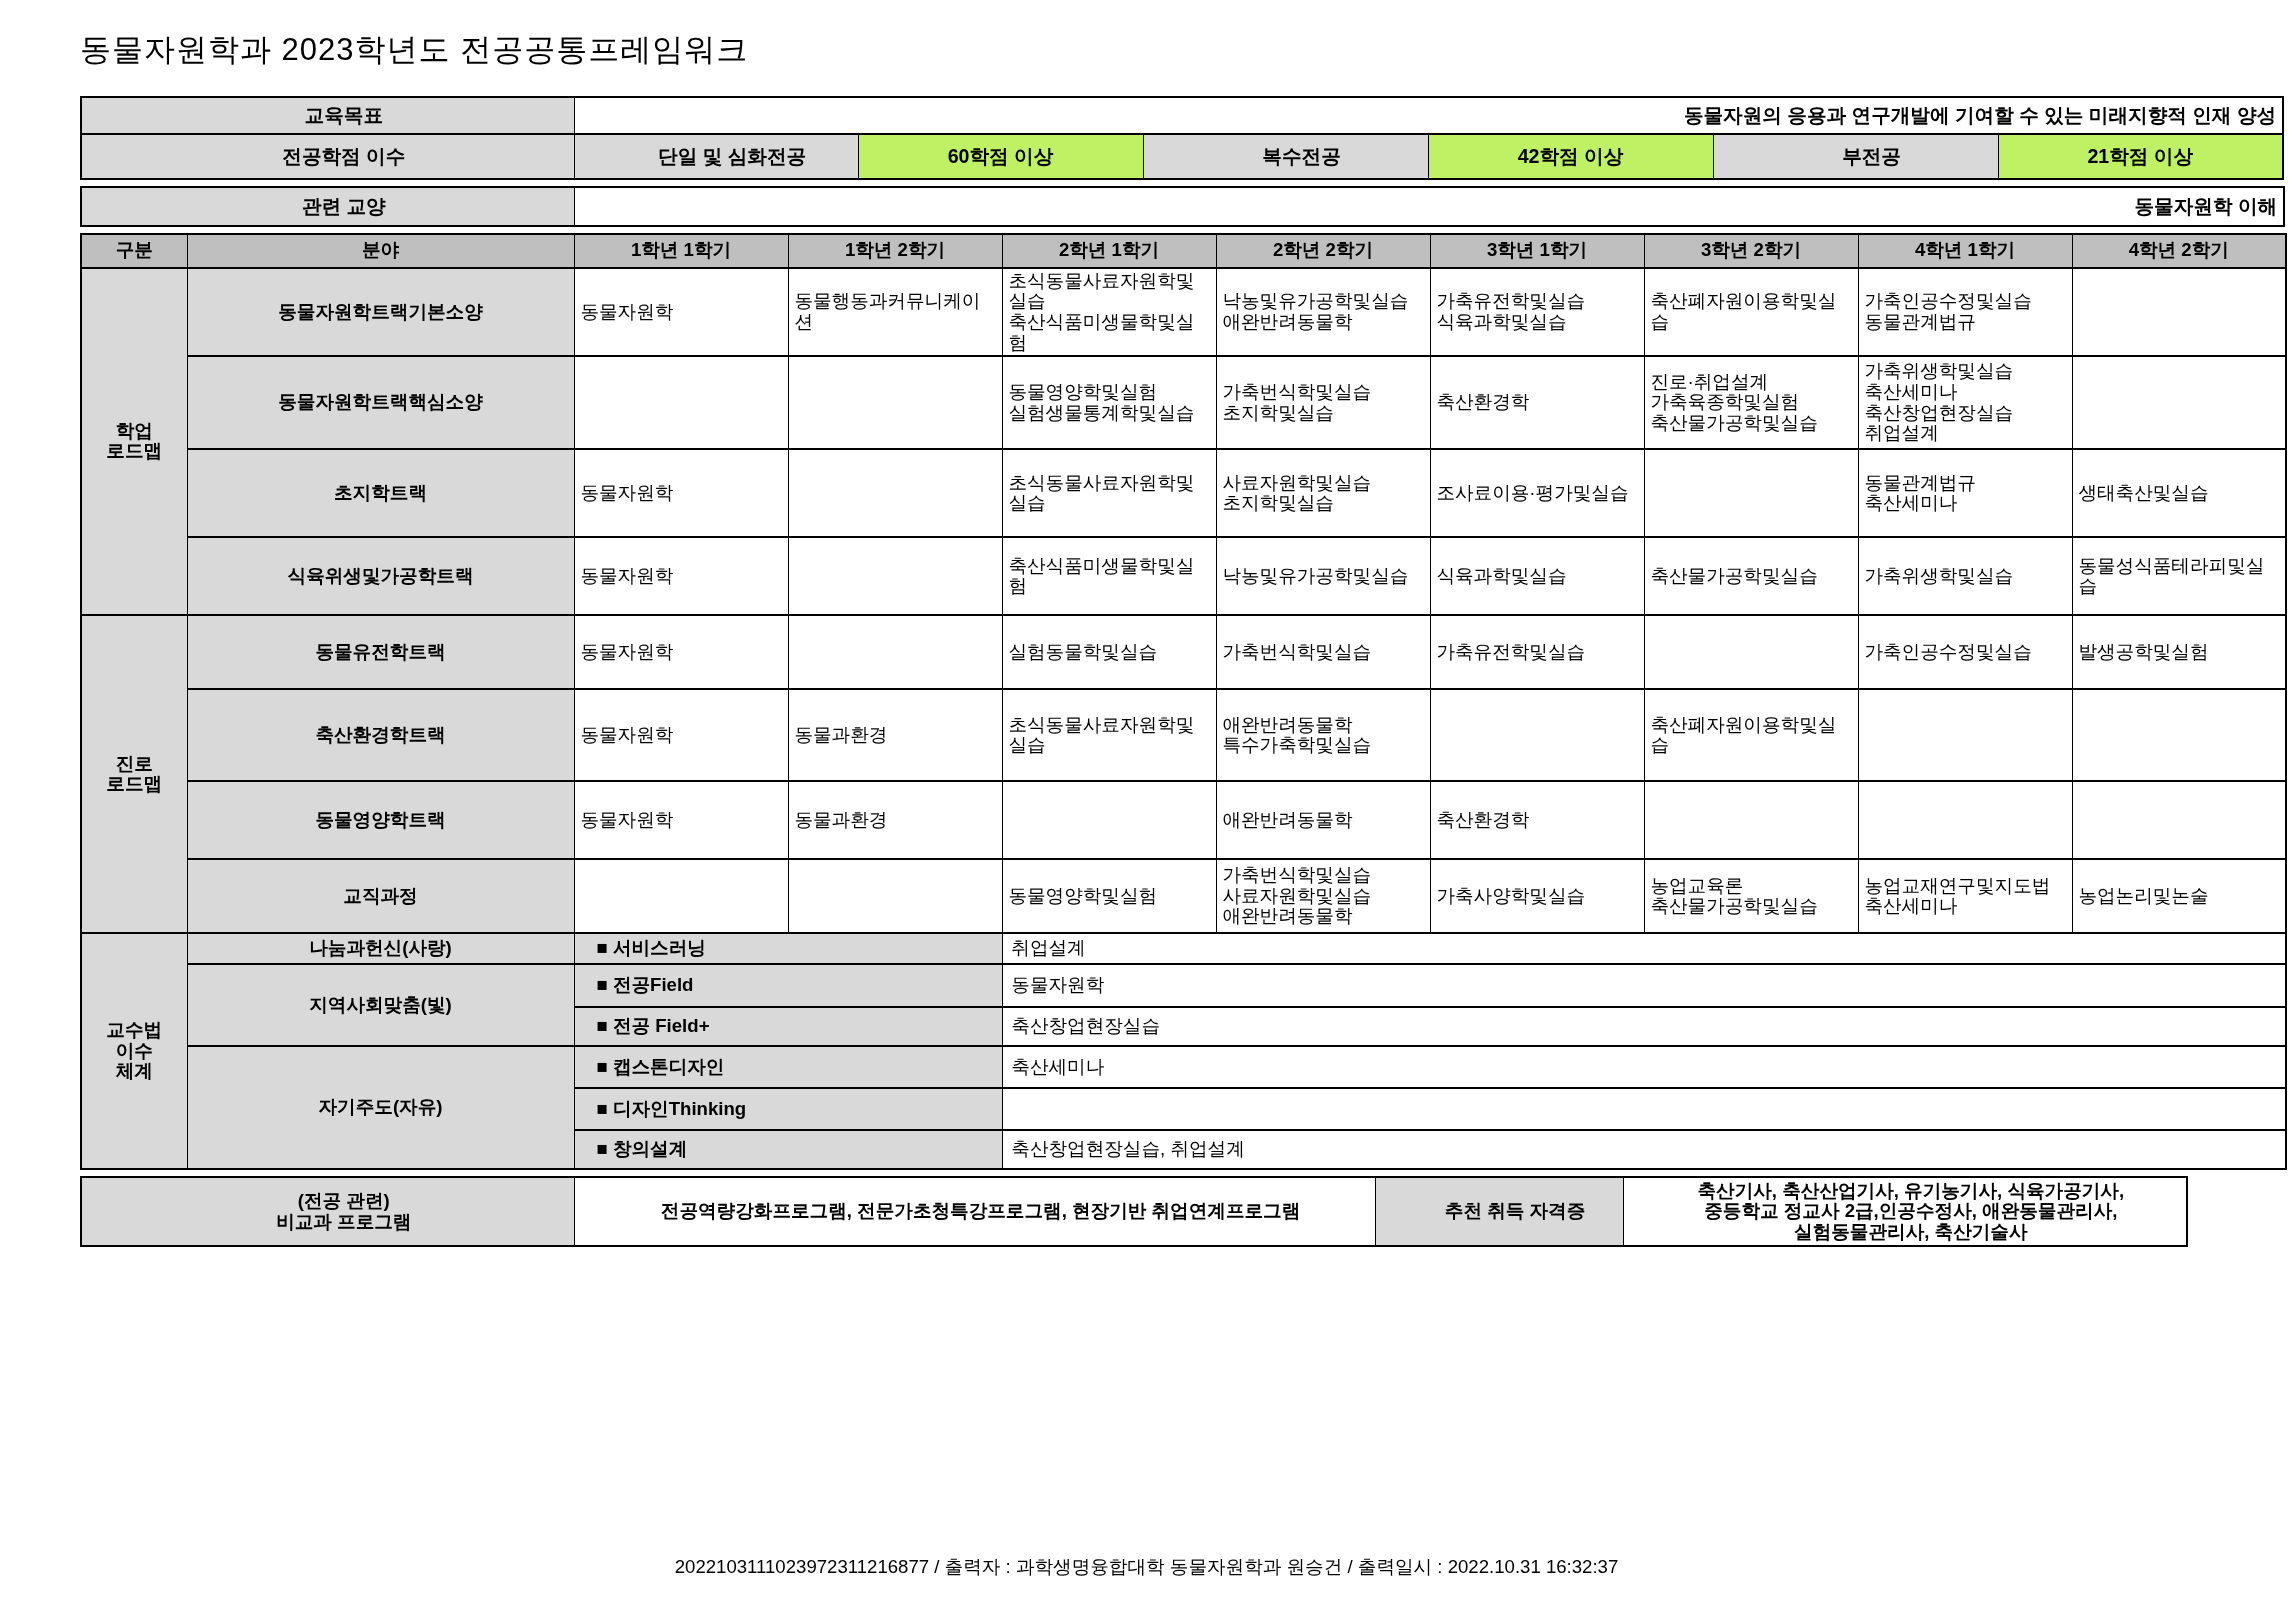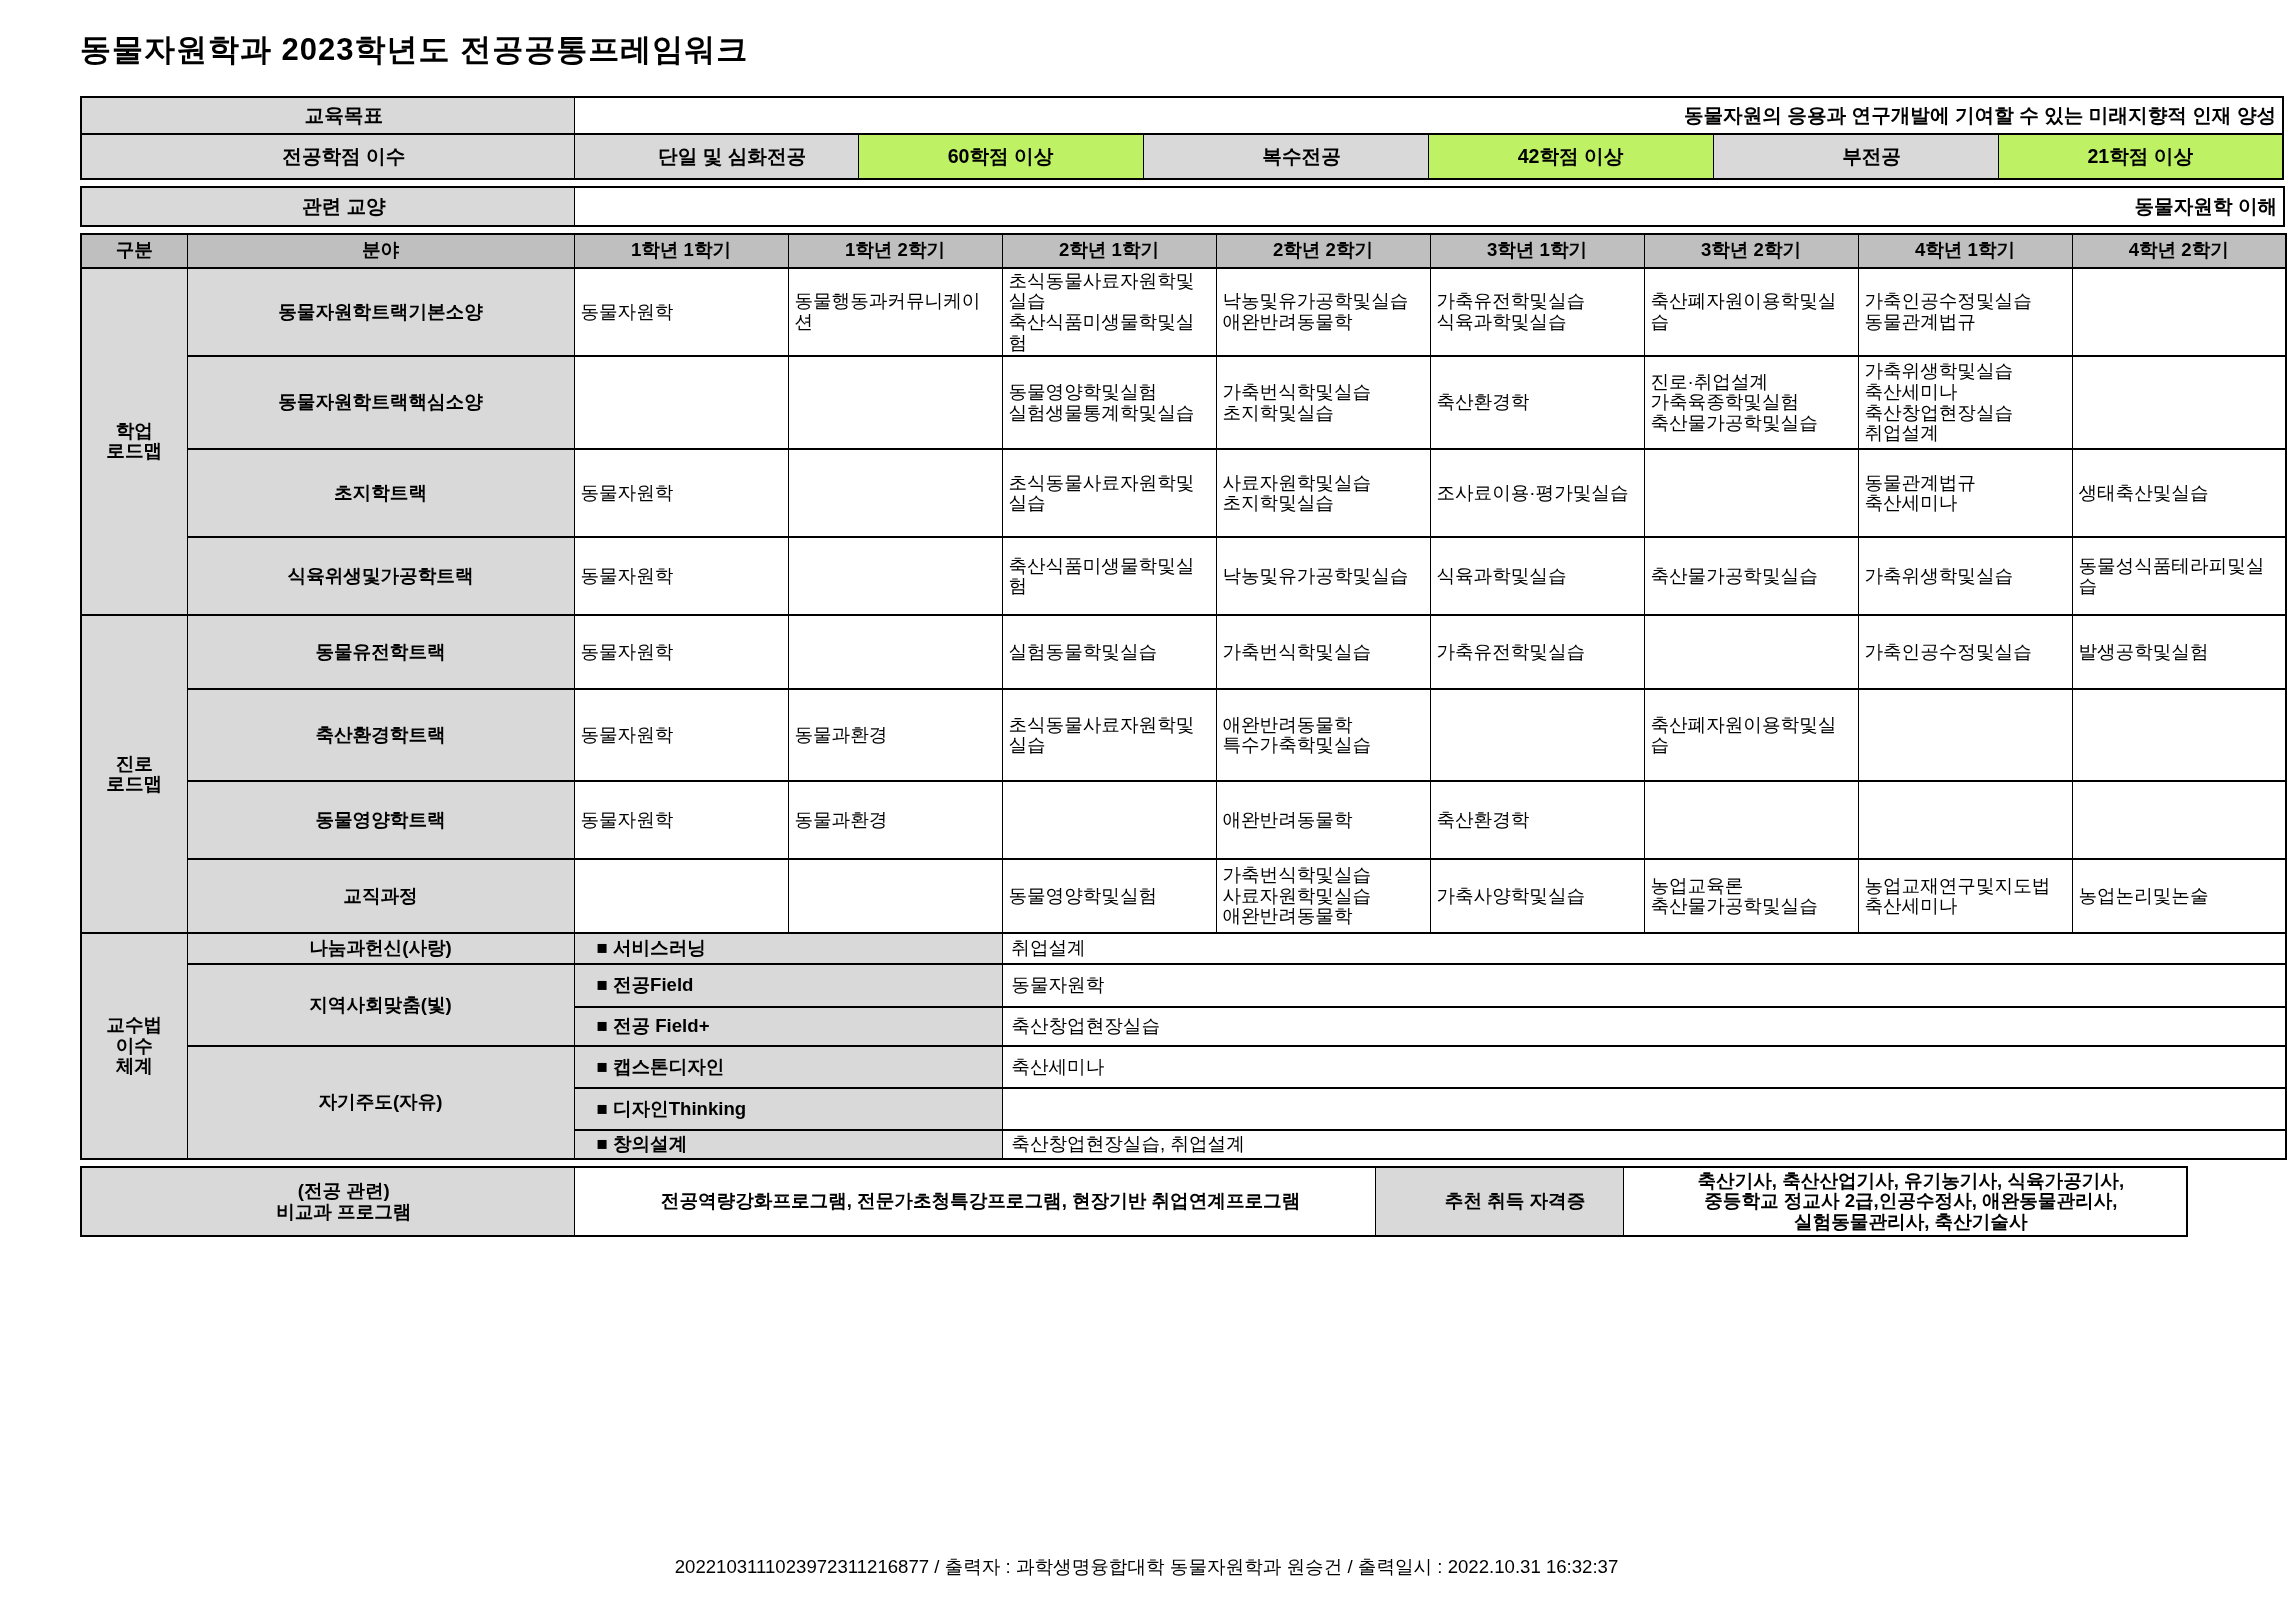--- a/index.html
+++ b/index.html
@@ -5,21 +5,21 @@
   html, body { margin: 0; padding: 0; }
   body {
     width: 2293px; height: 1621px;
     background: #ffffff;
     position: relative;
     font-family: "Liberation Sans", "DejaVu Sans", sans-serif;
     color: #000;
   }
   .page-title {
     position: absolute; left: 80px; top: 29px;
-    font-size: 31px; font-weight: bold; letter-spacing: 1px;
+    font-size: 31px; font-weight: normal; letter-spacing: 1px;
     white-space: nowrap;
   }
   .sheet { position: absolute; left: 80px; top: 96px; width: 2203px; }
   table { border-collapse: collapse; table-layout: fixed; border: 2px solid #000; }
   td {
     border: 1px solid #000;
     border-top-width: 2px; border-bottom-width: 2px;
     vertical-align: middle;
     font-size: 18.6px; line-height: 20.6px;
     padding: 2px 5.9px;
@@ -250,21 +250,21 @@
     </tr>
     <tr style="height:42px">
       <td class="group" rowspan="3">자기주도(자유)</td>
       <td class="titem" colspan="2">■ 캡스톤디자인</td>
       <td class="tval" colspan="6">축산세미나</td>
     </tr>
     <tr style="height:42px">
       <td class="titem" colspan="2">■ 디자인Thinking</td>
       <td class="tval" colspan="6"></td>
     </tr>
-    <tr style="height:29px">
+    <tr style="height:39px">
       <td class="titem" colspan="2">■ 창의설계</td>
       <td class="tval" colspan="6">축산창업현장실습, 취업설계</td>
     </tr>
   </tbody>
     </table>
 
   <table class="t-extra" style="width:2105px;">
     <colgroup>
       <col style="width:493px">
         <col style="width:801px">

